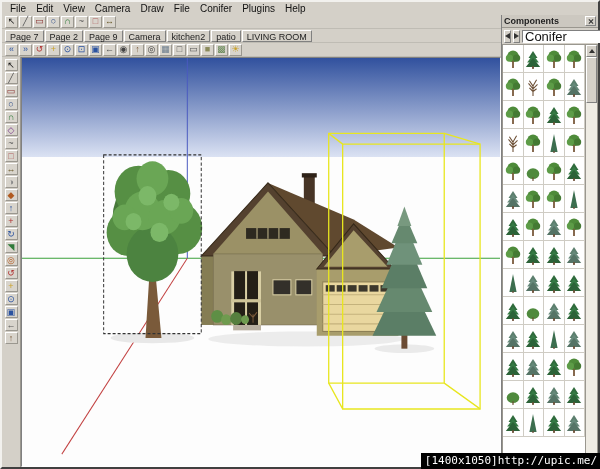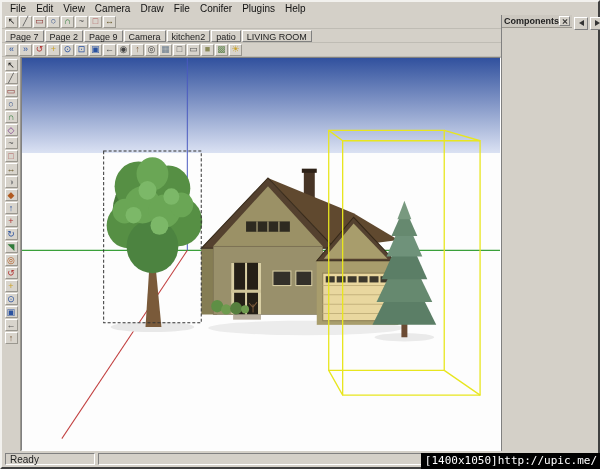--- a/index.html
+++ b/index.html
@@ -35,21 +35,21 @@
   .tab { font-size:9px; padding:0 4px; height:12px; line-height:12px; background:#d4d0c8;
     border:1px solid; border-color:#fff #808080 #808080 #fff; white-space:nowrap; color:#222; }
 
   .main { flex:1; display:flex; min-height:0; }
   .tool-palette { width:19px; flex:0 0 19px; display:flex; flex-direction:column; align-items:center; gap:1px; padding-top:2px; border-right:1px solid #9a978f; }
 
   .viewport { flex:1; position:relative; border:1px solid; border-color:#808080 #fff #fff #808080; background:#fff; overflow:hidden; }
   .viewport svg { position:absolute; inset:0; width:100%; height:100%; }
 
   
-  .rightpanel { width:97px; flex:0 0 97px; background:#d4d0c8; border-left:1px solid #808080; display:flex; flex-direction:row; }
+  .rightpanel { width:97px; flex:0 0 97px; background:#d4d0c8; border-left:1px solid #808080; display:flex; flex-direction:column; }
   .panel-header { height:13px; flex:0 0 13px; display:flex; align-items:center; padding:0 2px;
     background:#ccc8c0; border-bottom:1px solid #9a978f; }
   .panel-title { font-size:9px; font-weight:bold; color:#222; flex:1; }
   .panel-close { width:11px; height:10px; background:#d4d0c8; border:1px solid; border-color:#fff #808080 #808080 #fff; position:relative; }
   .panel-close::before, .panel-close::after { content:""; position:absolute; left:2px; top:4px; width:6px; height:1px; background:#333; }
   .panel-close::before { transform:rotate(45deg); }
   .panel-close::after { transform:rotate(-45deg); }
 
   .panel-nav { height:16px; flex:0 0 16px; display:flex; align-items:center; gap:2px; padding:1px 2px; }
   .nav-btn { width:14px; height:13px; background:#d4d0c8; border:1px solid; border-color:#fff #808080 #808080 #fff;
@@ -830,21 +830,15 @@
               <span class="scroll-thumb"></span>
             </span>
           <span class="scroll-btn">
               <span class="tri-down"></span>
             </span>
         </div>
       </div>
     </div>
   </div>
 
-  <div class="statusbar">
-    <span class="status-seg status-ready">Ready</span>
-    <span class="status-seg status-spacer"></span>
-    <span class="measure-label">Length</span>
-    <span class="status-seg measure-box">29' 3 1/8"</span>
-  </div>
 </div>
 
 <div class="watermark">[1400x1050]http://upic.me/</div>
 
 </body></html>

